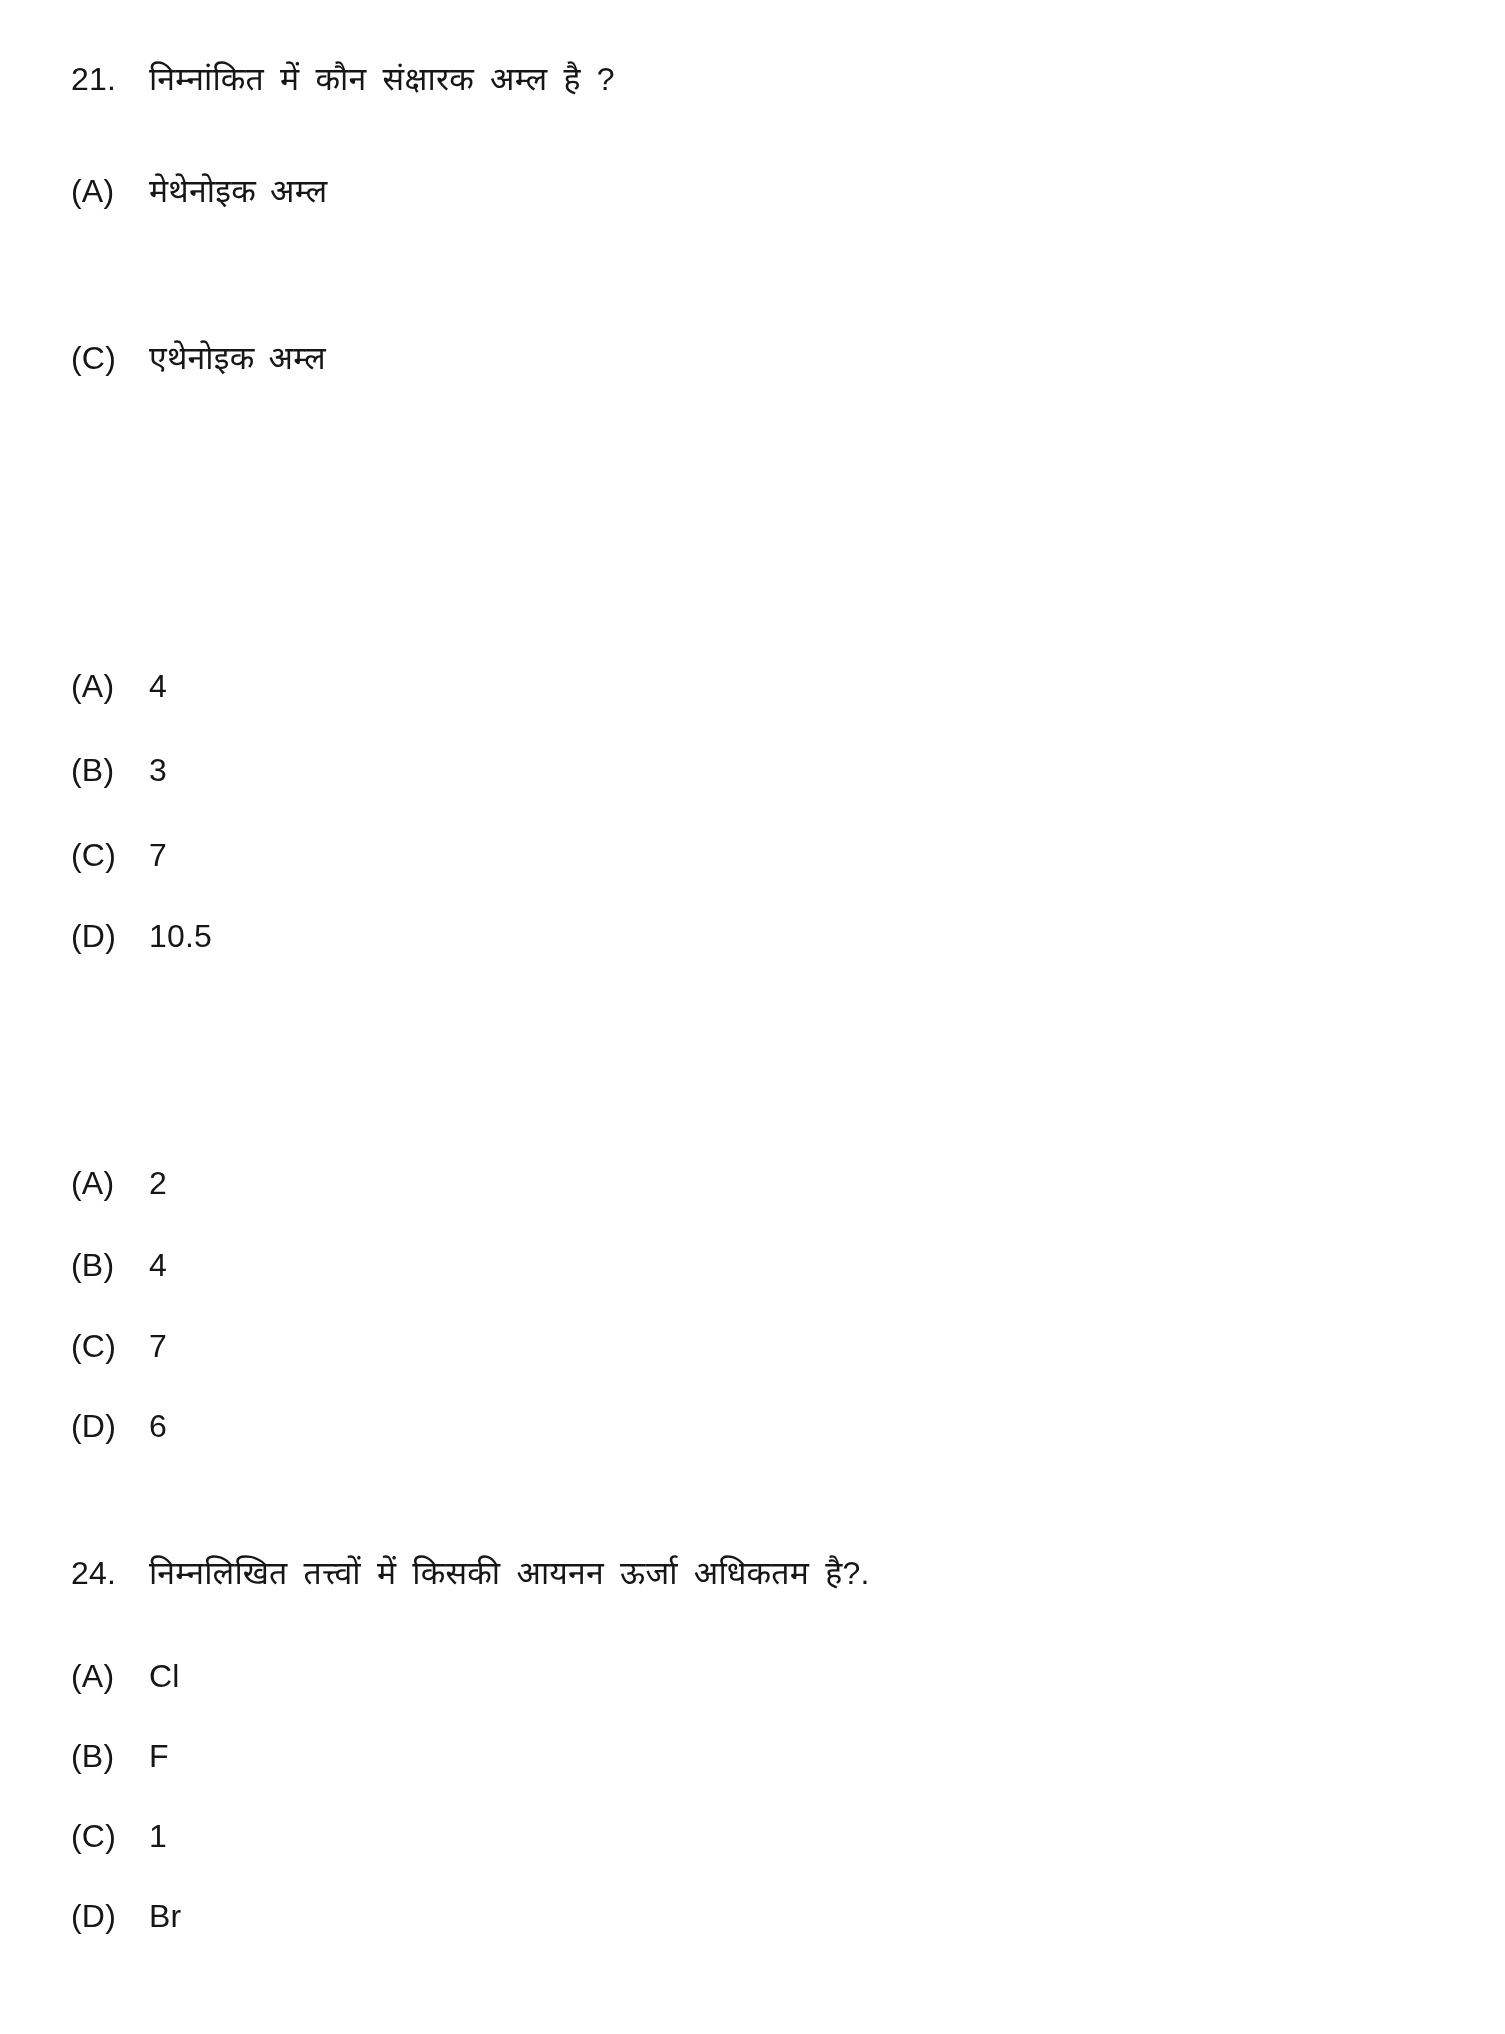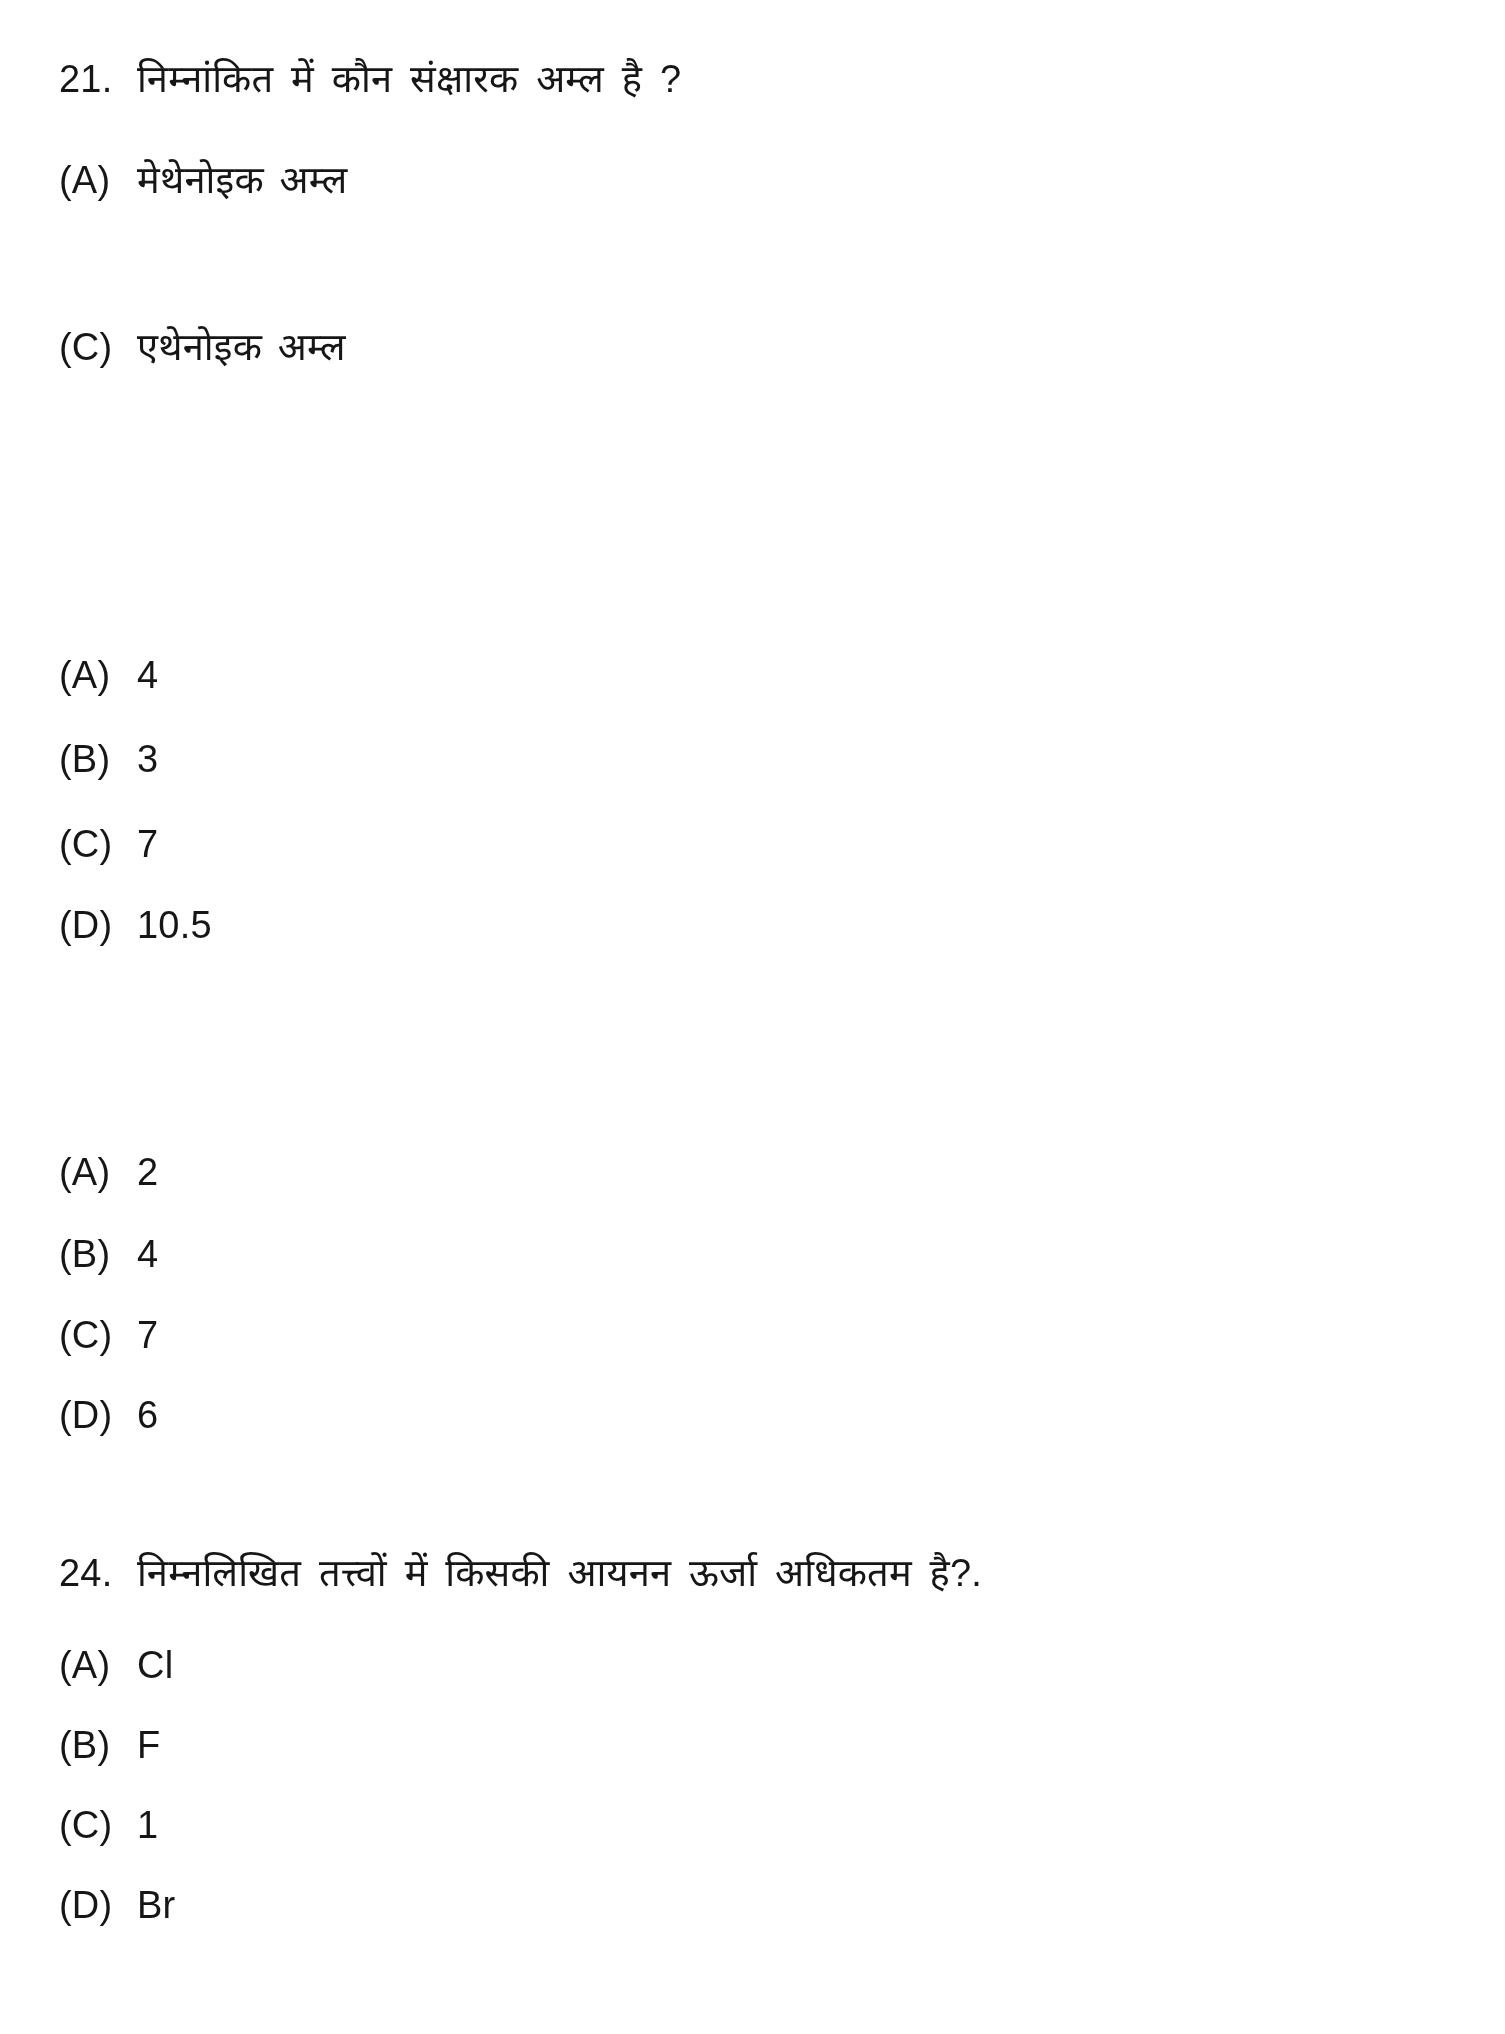--- a/index.html
+++ b/index.html
@@ -15,31 +15,32 @@
   }
   .page {
     position: relative;
     width: 1505px;
     height: 2034px;
     background: #ffffff;
     overflow: hidden;
   }
   .line {
     position: absolute;
-    left: 59px;
-    font-size: 38px;
+    left: 71px;
+    font-size: 32px;
     line-height: 50px;
     white-space: nowrap;
     letter-spacing: 0.2px;
   }
   .question-line {
     word-spacing: 7px;
   }
   .option-line {
     word-spacing: 5px;
+    margin-top: 11px;
   }
   .qnum, .olabel {
     display: inline-block;
     min-width: 78px;
   }
 </style>
 </head>
 <body>
 
 <div class="page">

